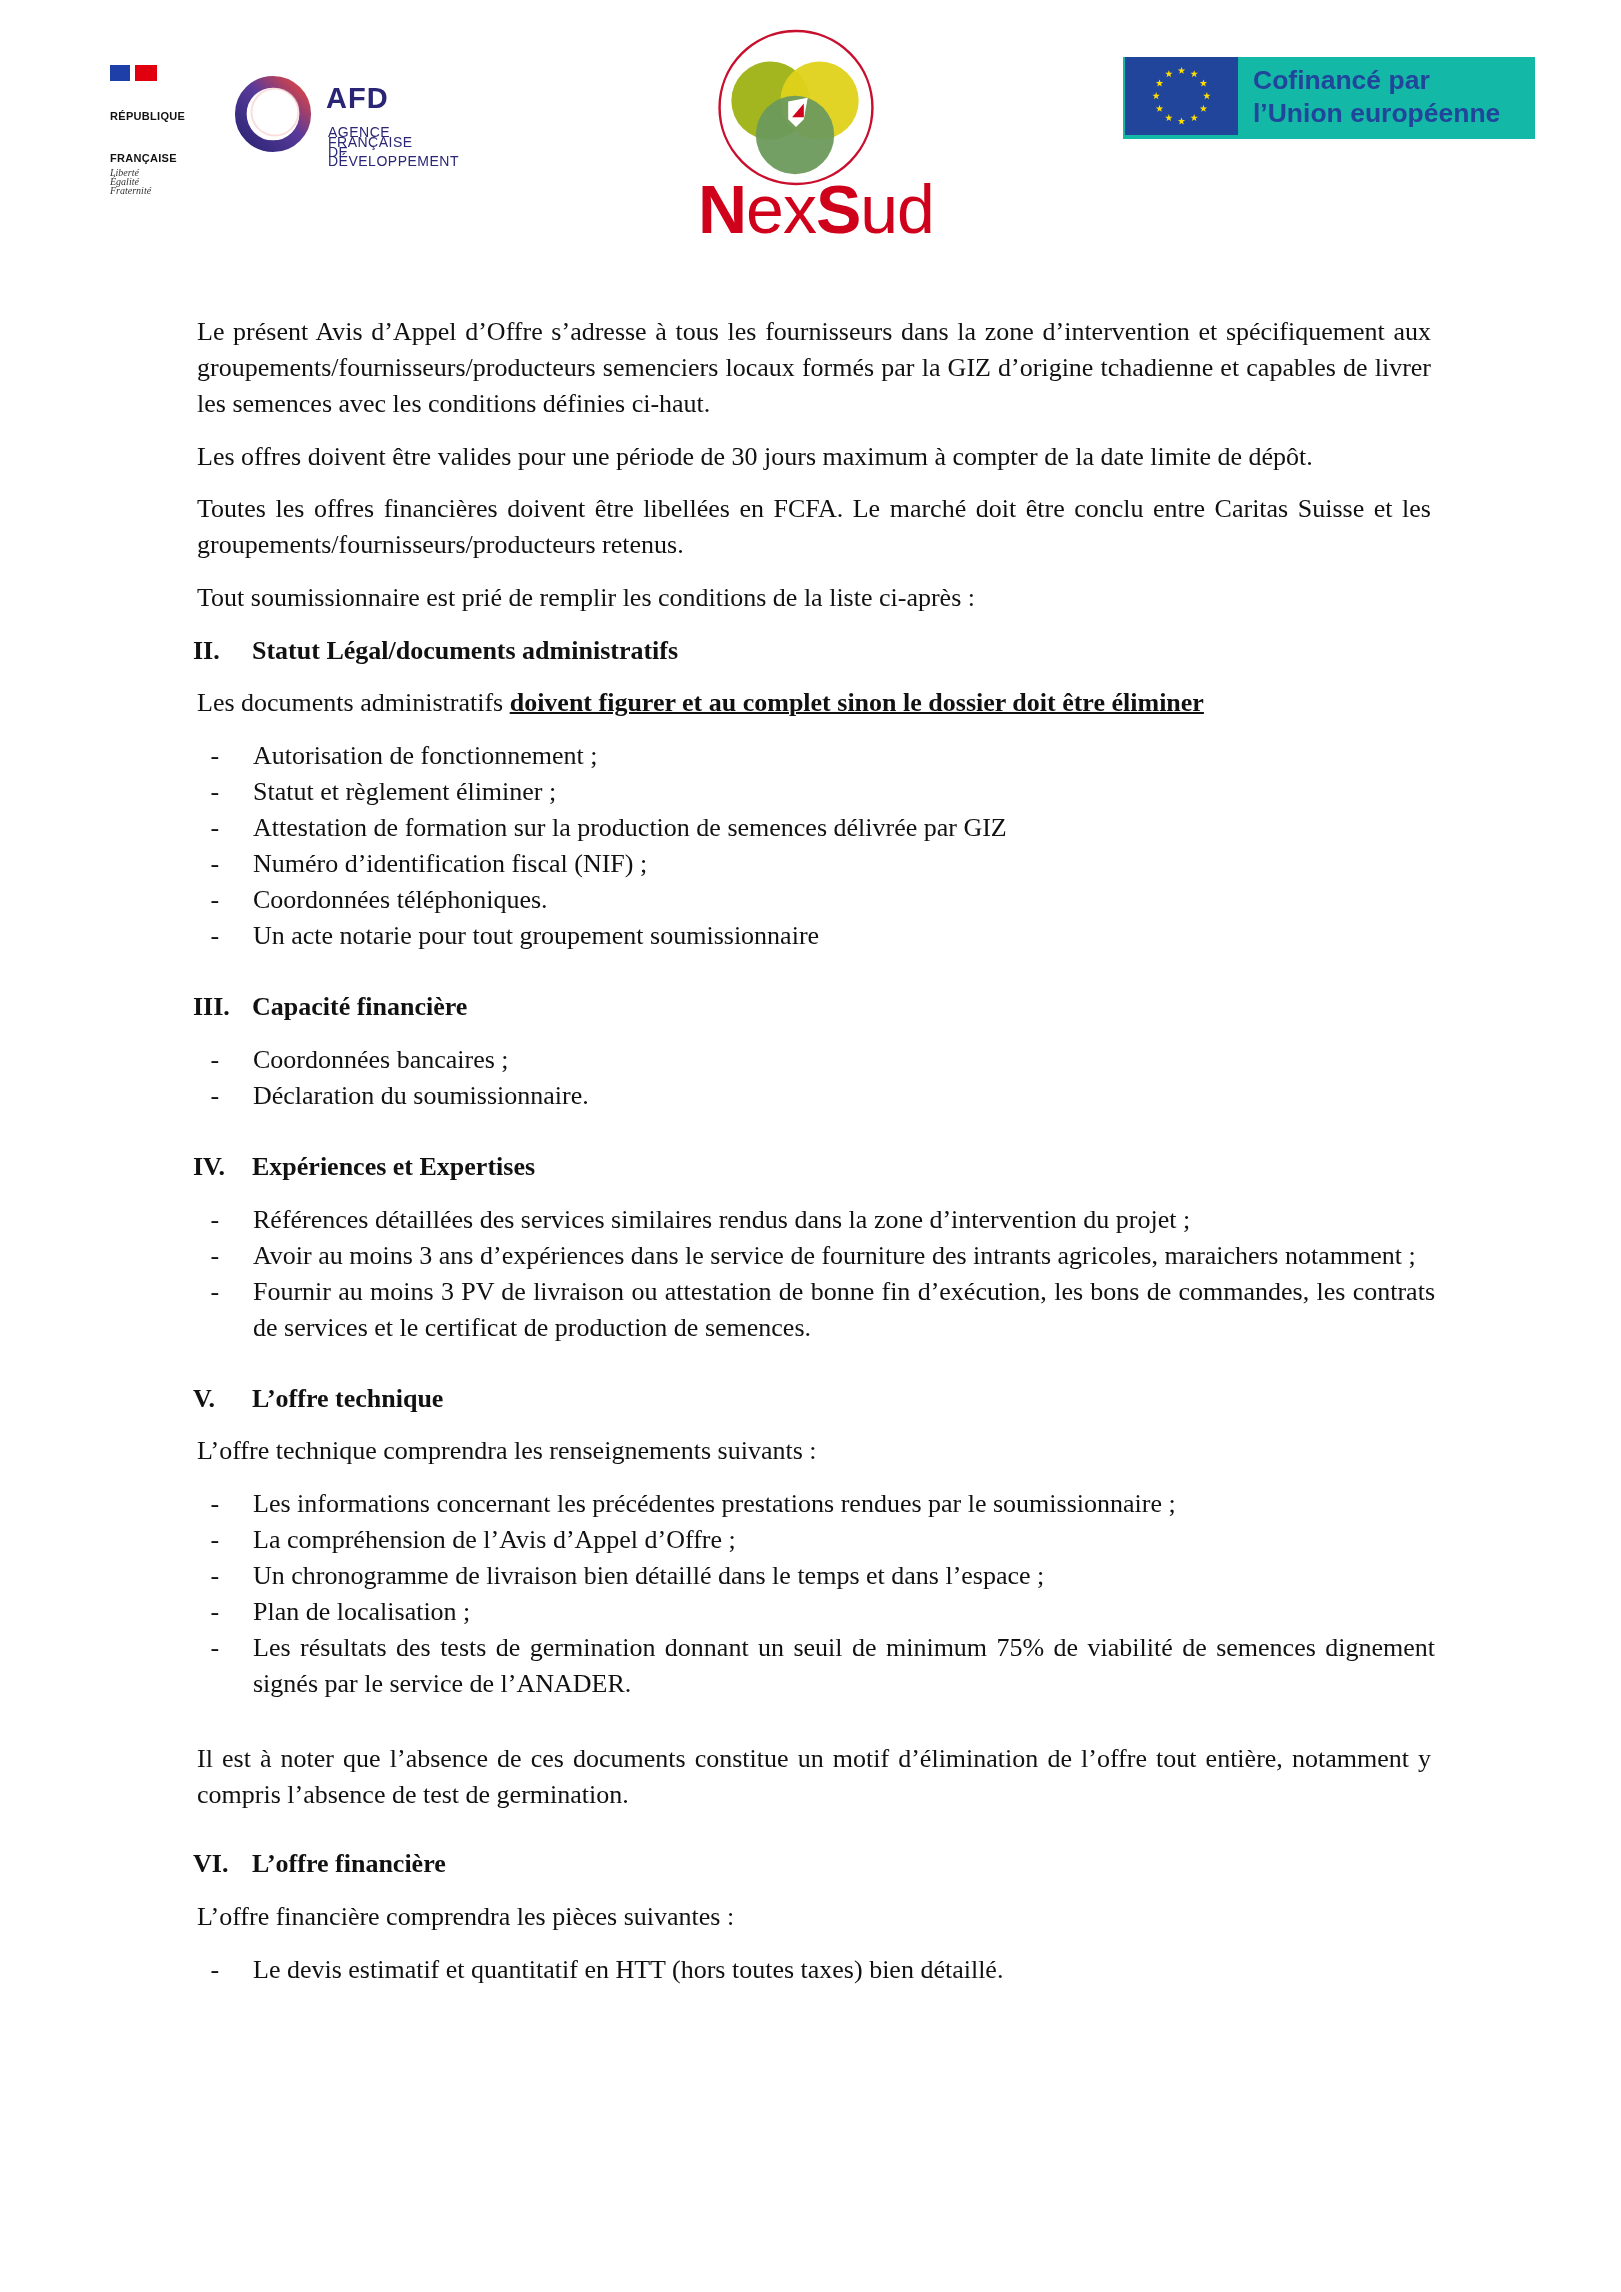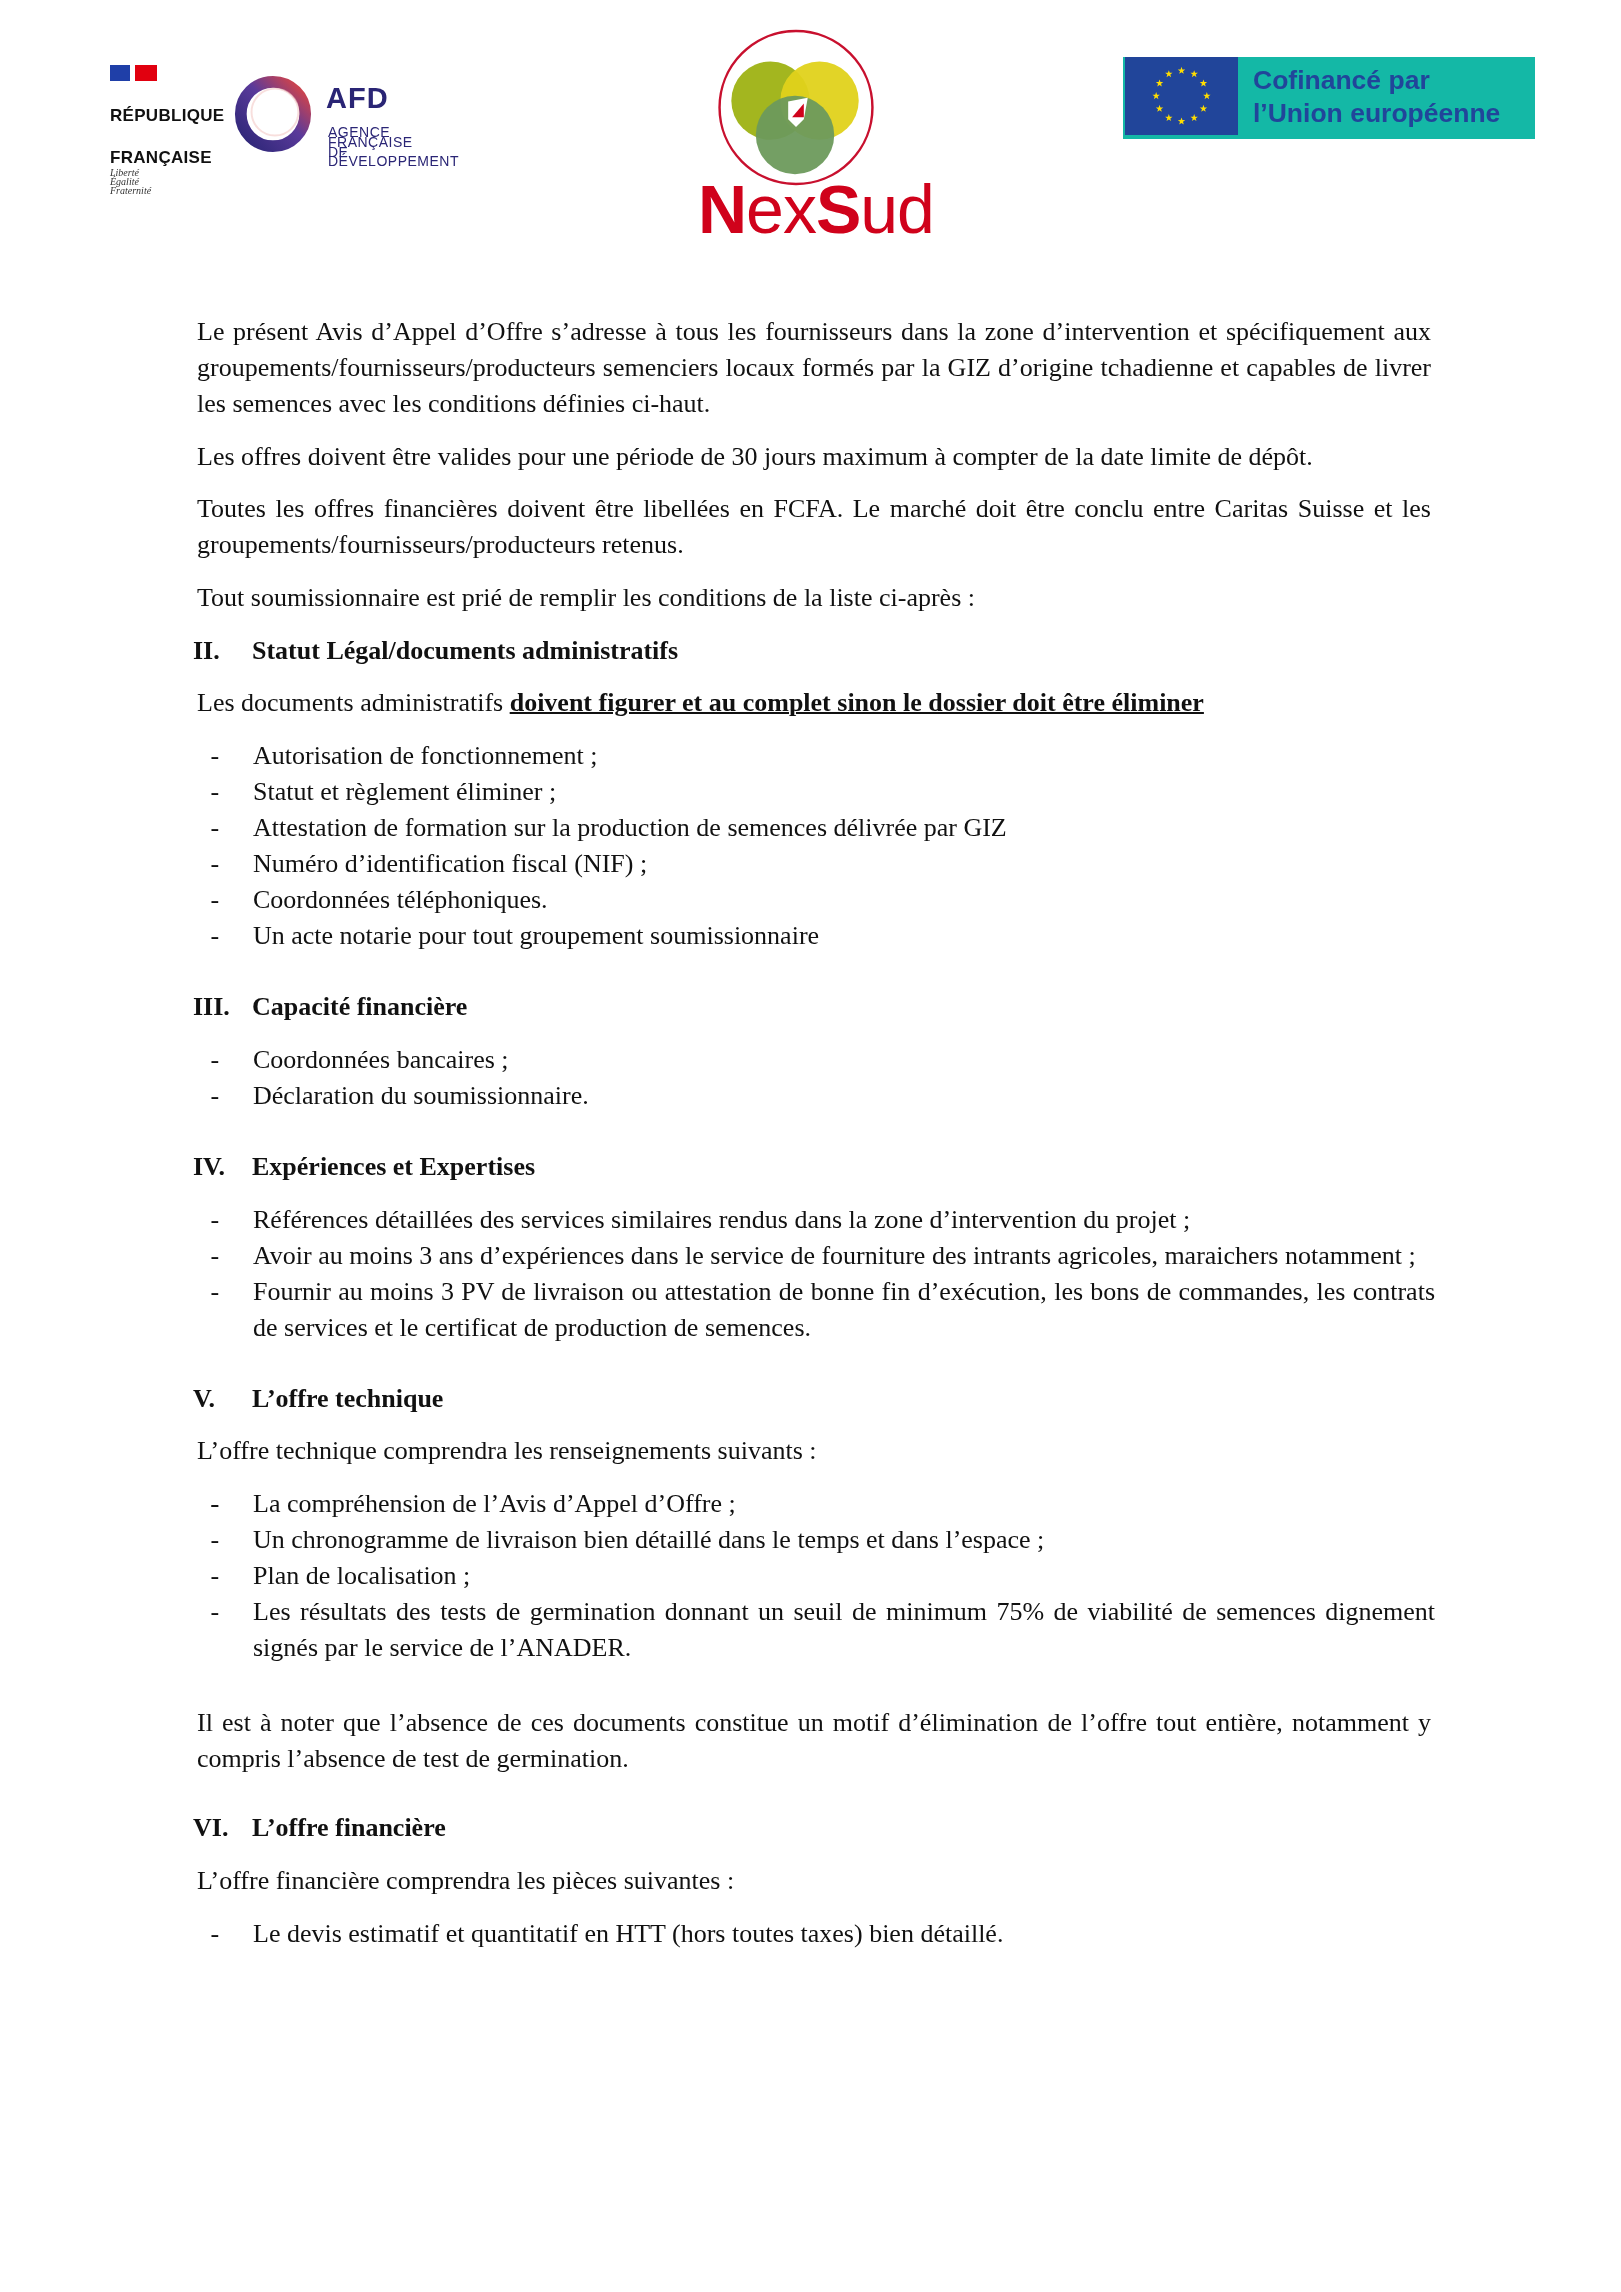--- a/index.html
+++ b/index.html
@@ -5,21 +5,21 @@
   html, body { margin: 0; padding: 0; background: #ffffff; }
   body { width: 1621px; height: 2293px; position: relative; overflow: hidden;
          font-family: "Liberation Serif", "DejaVu Serif", serif; color: #111; }
 
   
   .logo-rf { position: absolute; left: 110px; top: 65px; width: 108px; }
   .rf-flag { display: flex; width: 47px; height: 15.7px; margin-bottom: 3.9px; }
   .rf-flag .b { background: #1f3fa8; width: 19.6px; }
   .rf-flag .w { background: #fff; width: 5.9px; }
   .rf-flag .r { background: #e1000f; width: 21.6px; }
-  .rf-name { font-family: "Liberation Sans", sans-serif; font-weight: 700; font-size: 17px;
+  .rf-name { font-family: "Liberation Sans", sans-serif; font-weight: 700; font-size: 11px;
              line-height: 14.7px; letter-spacing: 0.3px; color: #111; margin-top: 28px; }
   .rf-motto { font-family: "Liberation Serif", serif; font-style: italic; font-size: 10px; line-height: 8.8px; color: #333; margin-top: 2.9px; }
 
   .logo-afd { position: absolute; left: 233px; top: 69px; width: 211px; height: 88px; }
   .afd-ring { position: absolute; left: 0; top: 4.9px; width: 80px; height: 80px; }
   .afd-word { position: absolute; left: 93px; top: 7.8px; font-family: "Liberation Sans", sans-serif;
               font-weight: 700; font-size: 29px; line-height: 43px; color: #2a2575; letter-spacing: 1px; }
   .afd-sub { position: absolute; left: 95px; top: 59px; font-family: "Liberation Sans", sans-serif;
              font-size: 14px; line-height: 9.8px; color: #2a2575; letter-spacing: 0.5px; }
 
@@ -160,21 +160,21 @@
     <li><span class="bullet">-</span><span>Fournir au moins 3 PV de livraison ou attestation de bonne fin d’exécution, les bons de commandes, les contrats de services et le certificat de production de semences.</span></li>
   </ul>
   <div class="gap-lg"></div>
 
   <div class="heading">
     <span class="num">V.</span>
     <span>L’offre technique</span>
   </div>
   <p class="para">L’offre technique comprendra les renseignements suivants :</p>
   <ul class="dash">
-    <li><span class="bullet">-</span></li>
+    <li><span class="bullet">-</span><span>Les informations concernant les précédentes prestations rendues par le soumissionnaire ;</span></li>
     <li><span class="bullet">-</span><span>La compréhension de l’Avis d’Appel d’Offre ;</span></li>
     <li><span class="bullet">-</span><span>Un chronogramme de livraison bien détaillé dans le temps et dans l’espace ;</span></li>
     <li><span class="bullet">-</span><span>Plan de localisation ;</span></li>
     <li><span class="bullet">-</span><span>Les résultats des tests de germination donnant un seuil de minimum 75% de viabilité de semences dignement signés par le service de l’ANADER.</span></li>
   </ul>
   <div class="gap-lg"></div>
   <p class="para">Il est à noter que l’absence de ces documents constitue un motif d’élimination de l’offre tout entière, notamment y compris l’absence de test de germination.</p>
   <div class="gap-md"></div>
 
   <div class="heading">

